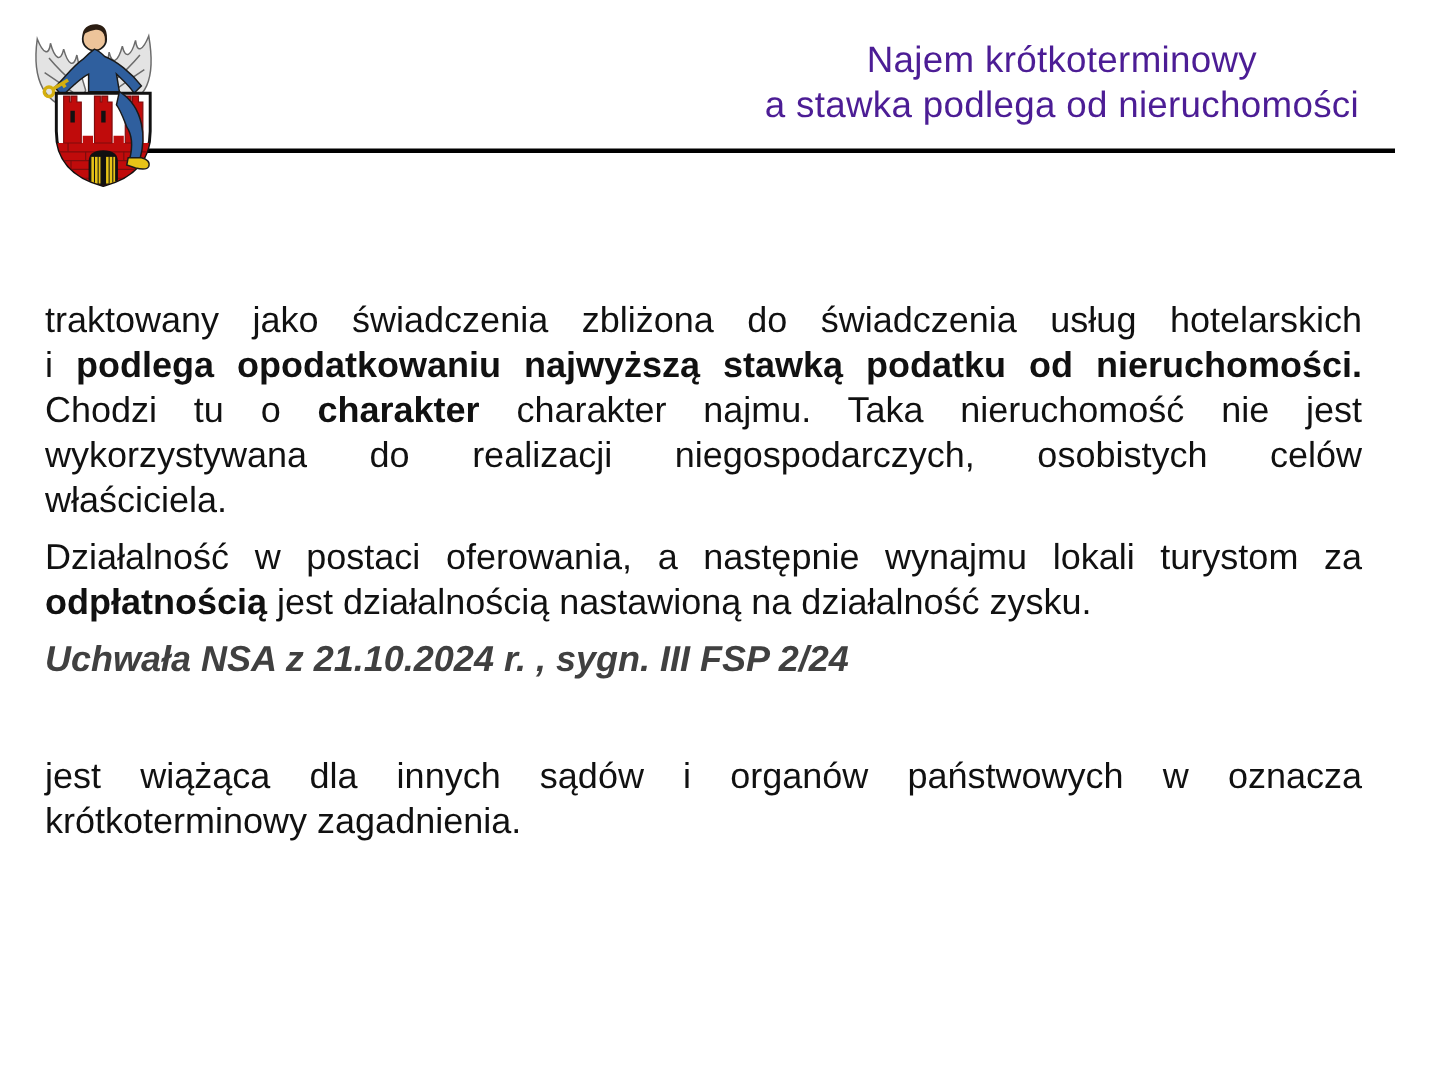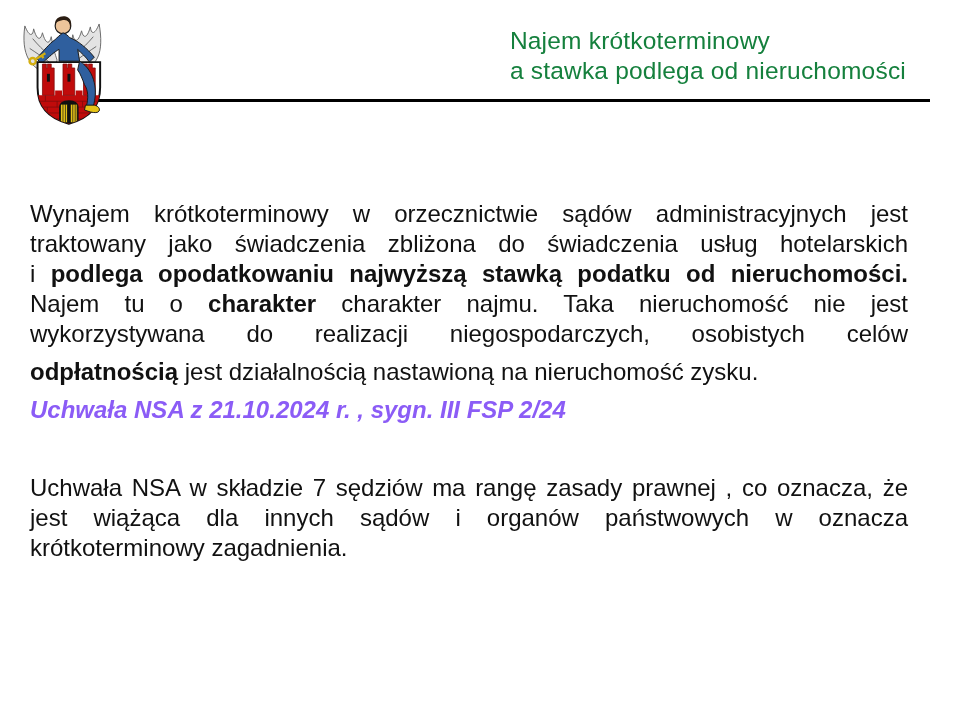--- a/index.html
+++ b/index.html
@@ -4,30 +4,30 @@
 <style>
   html,body { margin:0; padding:0; background:#ffffff; }
   .slide {
     position:relative; width:960px; height:720px; background:#ffffff;
     font-family:"Liberation Sans", sans-serif; overflow:hidden;
   }
   .logo { position:absolute; left:18px; top:8px; width:88px; height:118px; z-index:2; }
   .logo svg { display:block; width:100%; height:100%; }
   .header-rule { position:absolute; left:78px; top:99px; width:852px; height:3px; background:#000000; z-index:1; }
   .title {
-    position:absolute; top:26px; right:54px; text-align:left;
-    font-size:24.5px; color:#15803d; letter-spacing:0.2px;margin-left:12px;
+    position:absolute; top:26px; right:54px; text-align:center;
+    font-size:24.5px; color:#4c1d95; letter-spacing:0.2px;margin-left:12px;
   }
   .title div { height:30px; line-height:30px; }
   .content { position:absolute; left:30px; top:199px; width:878px; font-size:24px; color:#111111; }
   .para { margin:0 0 8px 0; }
   .para .line { height:30px; line-height:30px; }
   .line.j { text-align:justify; text-align-last:justify; }
   .b { font-weight:700;margin-top:44px; }
-  .para.citation { color:#8b5cf6; font-weight:700; font-style:italic; }
+  .para.citation { color:#404040; font-weight:700; font-style:italic; }
   .para[data-name="paragraph-4"] { margin-top:48px; }
 </style>
 </head>
 <body>
 
 <div class="slide" data-name="slide">
 
   <div class="logo" data-name="torun-coat-of-arms-logo">
     <svg viewBox="0 0 90 118" data-name="torun-coat-of-arms-icon" xmlns="http://www.w3.org/2000/svg">
 
@@ -95,32 +95,32 @@
 
   <div class="header-rule" data-name="header-divider-line"></div>
 
   <div class="title" data-name="slide-title">
     <div data-name="slide-title-line1">Najem krótkoterminowy</div>
     <div data-name="slide-title-line2">a stawka podlega od nieruchomości</div>
   </div>
 
   <div class="content" data-name="content-area">
       <div class="para" data-name="paragraph-1">
-        <div class="line j" data-name="text-line"><span data-name="text-segment">Wynajem krótkoterminowy w orzecznictwie sądów administracyjnych jest</span></div>
         <div class="line j" data-name="text-line"><span data-name="text-segment">traktowany jako świadczenia zbliżona do świadczenia usług hotelarskich</span></div>
         <div class="line j" data-name="text-line"><span data-name="text-segment">i </span><span class="b" data-name="bold-text-segment">podlega opodatkowaniu najwyższą stawką podatku od nieruchomości.</span></div>
-        <div class="line j" data-name="text-line"><span data-name="text-segment">Najem tu o </span><span class="b" data-name="bold-text-segment">charakter</span><span data-name="text-segment"> charakter najmu. Taka nieruchomość nie jest</span></div>
+        <div class="line j" data-name="text-line"><span data-name="text-segment">Chodzi tu o </span><span class="b" data-name="bold-text-segment">charakter</span><span data-name="text-segment"> charakter najmu. Taka nieruchomość nie jest</span></div>
         <div class="line j" data-name="text-line"><span data-name="text-segment">wykorzystywana do realizacji niegospodarczych, osobistych celów</span></div>
+        <div class="line" data-name="text-line"><span data-name="text-segment">właściciela.</span></div>
       </div>
       <div class="para" data-name="paragraph-2">
-        <div class="line" data-name="text-line"><span class="b" data-name="bold-text-segment">odpłatnością</span><span data-name="text-segment"> jest działalnością nastawioną na nieruchomość zysku.</span></div>
+        <div class="line j" data-name="text-line"><span data-name="text-segment">Działalność w postaci oferowania, a następnie wynajmu lokali turystom za</span></div>
+        <div class="line" data-name="text-line"><span class="b" data-name="bold-text-segment">odpłatnością</span><span data-name="text-segment"> jest działalnością nastawioną na działalność zysku.</span></div>
       </div>
       <div class="para citation" data-name="paragraph-3-citation">
         <div class="line" data-name="text-line"><span data-name="text-segment">Uchwała NSA z 21.10.2024 r. , sygn. III FSP 2/24</span></div>
       </div>
       <div class="para" data-name="paragraph-4">
-        <div class="line j" data-name="text-line"><span data-name="text-segment">Uchwała NSA w składzie 7 sędziów ma rangę zasady prawnej , co oznacza, że</span></div>
         <div class="line j" data-name="text-line"><span data-name="text-segment">jest wiążąca dla innych sądów i organów państwowych w oznacza</span></div>
         <div class="line" data-name="text-line"><span data-name="text-segment">krótkoterminowy zagadnienia.</span></div>
       </div>
     </div>
 
 </div>
 
 </body></html>

